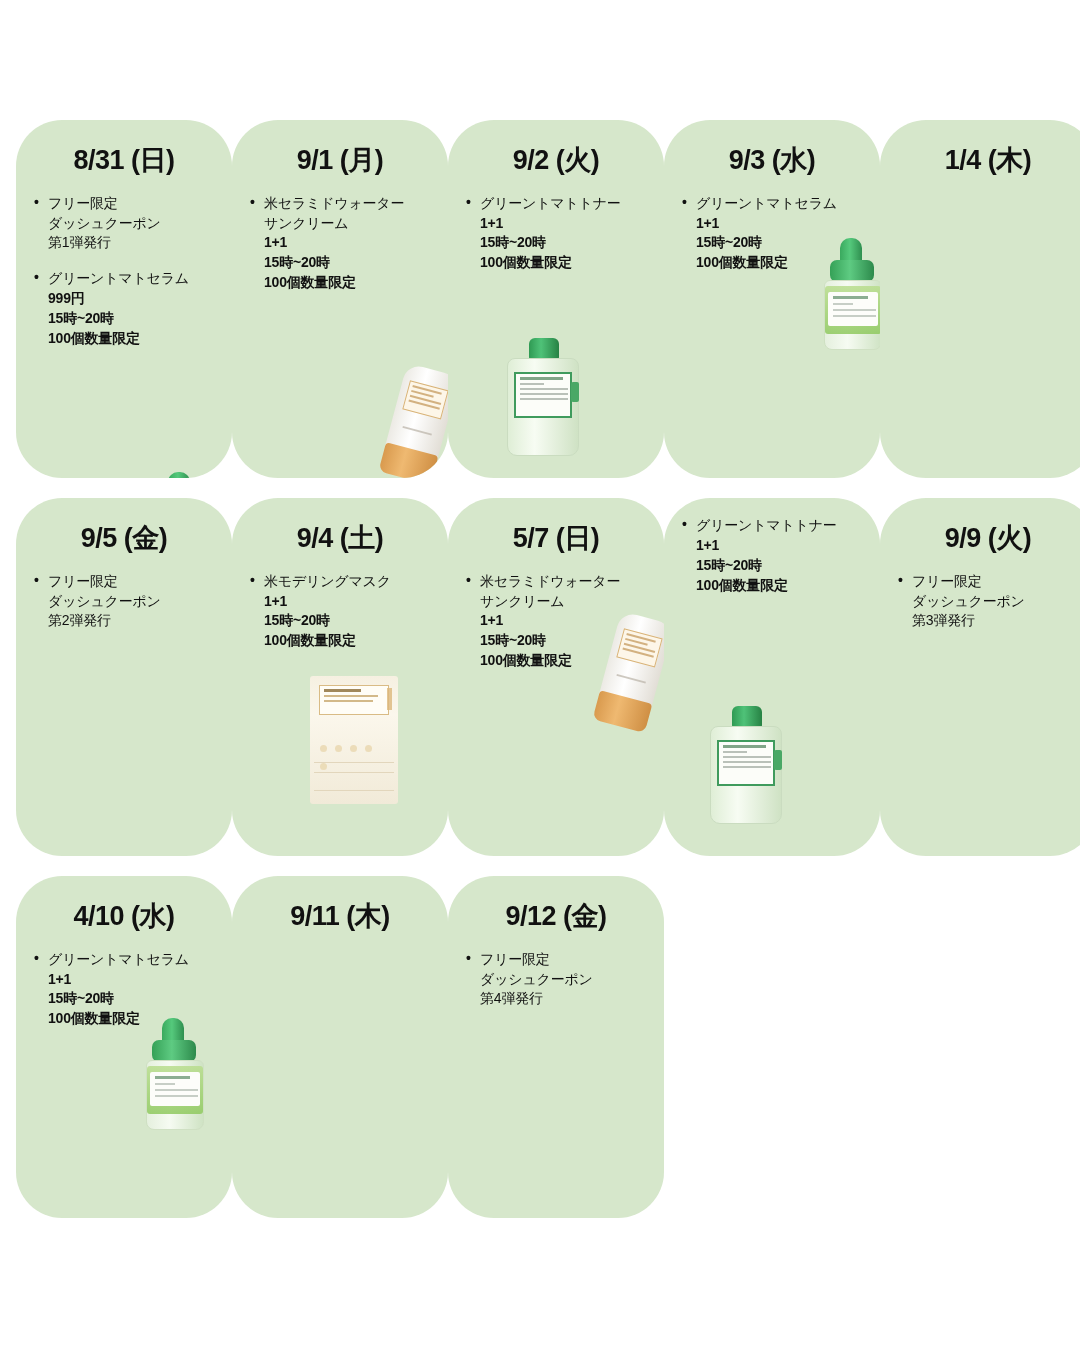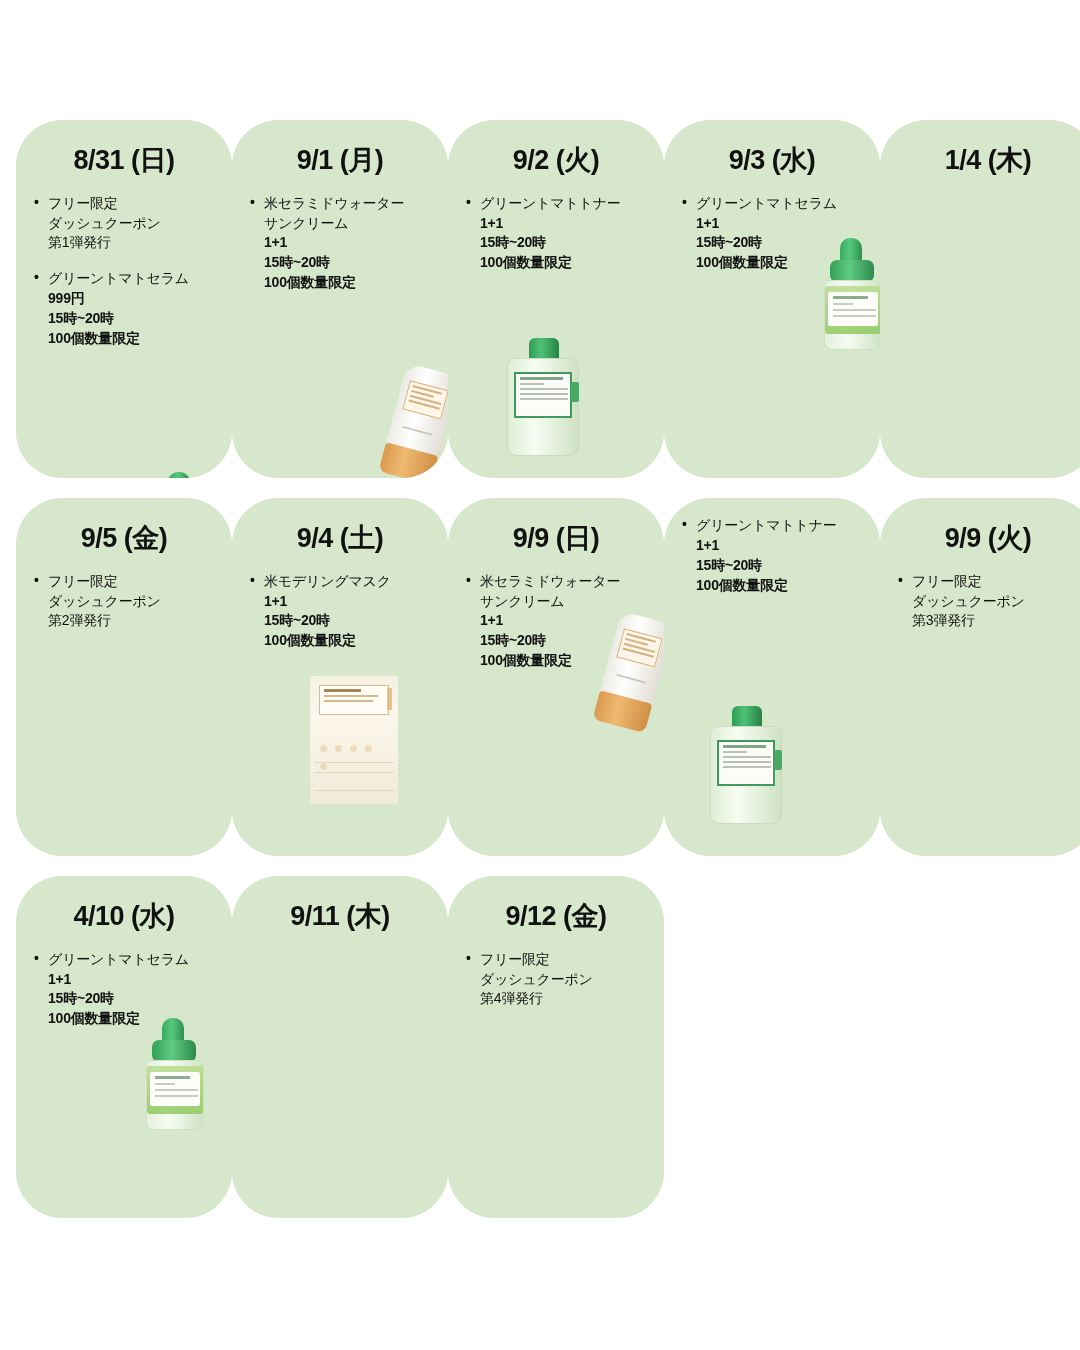--- a/index.html
+++ b/index.html
@@ -373,21 +373,21 @@
             <i></i>
           </div>
       <div class="tabr"></div>
       <div class="dots"><span></span><span></span><span></span><span></span><span></span></div>
       <div class="seam s1"></div>
           <div class="seam s2"></div>
           <div class="seam s3"></div>
     </div>
       </div>
       <div class="day-card">
-        <div class="day-title">9/9 (日)</div>
+        <div class="day-title">5/7 (日)</div>
         <ul class="items">
           <li class="item"><span class="lead">米セラミドウォーター
 サンクリーム</span><span class="detail">1+1
 15時~20時
 100個数量限定</span></li>
         </ul>
         <div class="product suncream" style="left: 150px; top: 118px;">
       <div class="tube"></div>
           <div class="base"></div>
       <div class="label">

